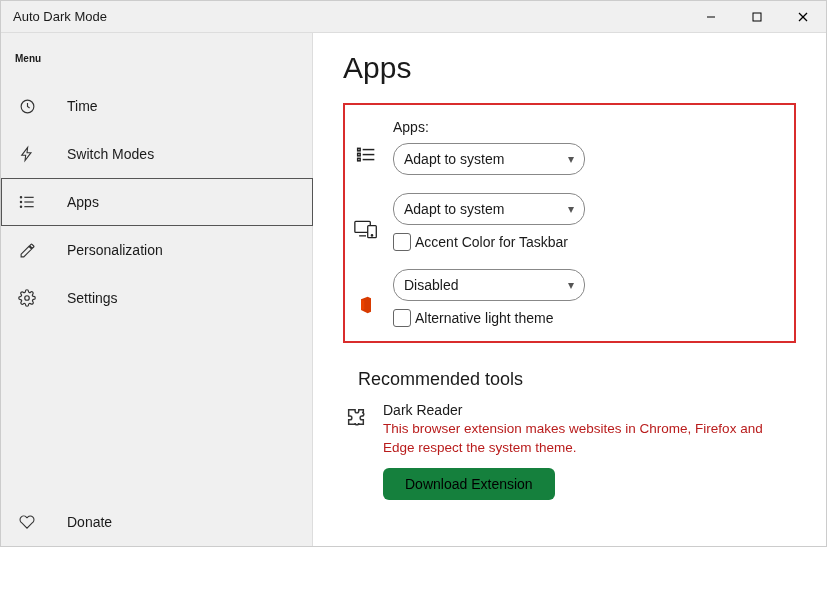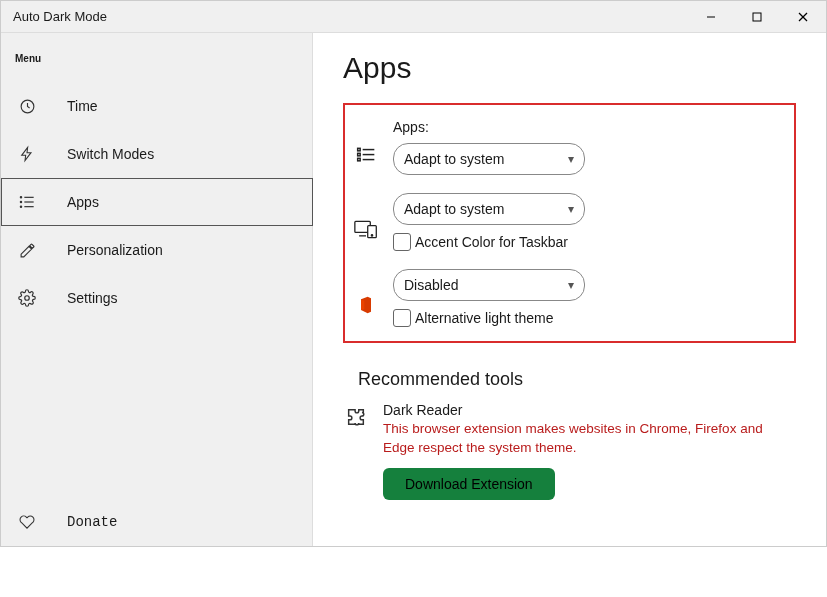--- a/index.html
+++ b/index.html
@@ -9,21 +9,21 @@
   .titlebar-title { font-size:13px; }
   .win-controls { display:flex; }
   .win-btn { width:46px; height:32px; display:flex; align-items:center; justify-content:center; cursor:pointer; }
   .body { flex:1; display:flex; overflow:hidden; }
   .sidebar { width:312px; background:#f0f0f0; display:flex; flex-direction:column; border-right:1px solid #ddd; }
   .sidebar-header { font-weight:600; padding:20px 14px 18px 14px; font-size:10px; }
   .nav { flex:1; display:flex; flex-direction:column; }
   .nav-item { display:flex; align-items:center; gap:31px; padding:14px 16px; cursor:pointer; font-size:14px; border:1px solid transparent; }
   .nav-item.selected { background:#f0f0f0; border:1px solid #555; margin-right:-1px; }
   .nav-item .icon { width:18px; height:18px; display:flex; align-items:center; justify-content:center; color:#333; }
-  .sidebar-bottom { margin-top:auto;font-family:Liberation Mono, monospace; }
+  .sidebar-bottom { margin-top:auto; }
   .content { flex:1; overflow-y:auto; padding:18px 30px 24px 30px; position:relative; }
   h1.page-title { font-size:30px; font-weight:400; margin:0 0 18px 0; }
   .highlight-box { border:2px solid #d92c2c; padding:14px 14px 14px 8px; display:flex; flex-direction:column; gap:18px; }
   .setting-row { display:flex; align-items:flex-start; gap:14px; }
   .setting-icon { width:26px; display:flex; align-items:center; justify-content:center; margin-top:26px; }
   .setting-body { flex:1; display:flex; flex-direction:column; gap:8px; }
   .setting-label { font-size:14px; }
   .select { width:192px; height:32px; border:1px solid #888; border-radius:15px; display:flex; align-items:center; justify-content:space-between; padding:0 10px; font-size:14px; cursor:pointer; background:#fff; }
   .select .chev { font-size:12px; color:#555; }
   .checkbox-row { display:flex; align-items:center; gap:4px; }

